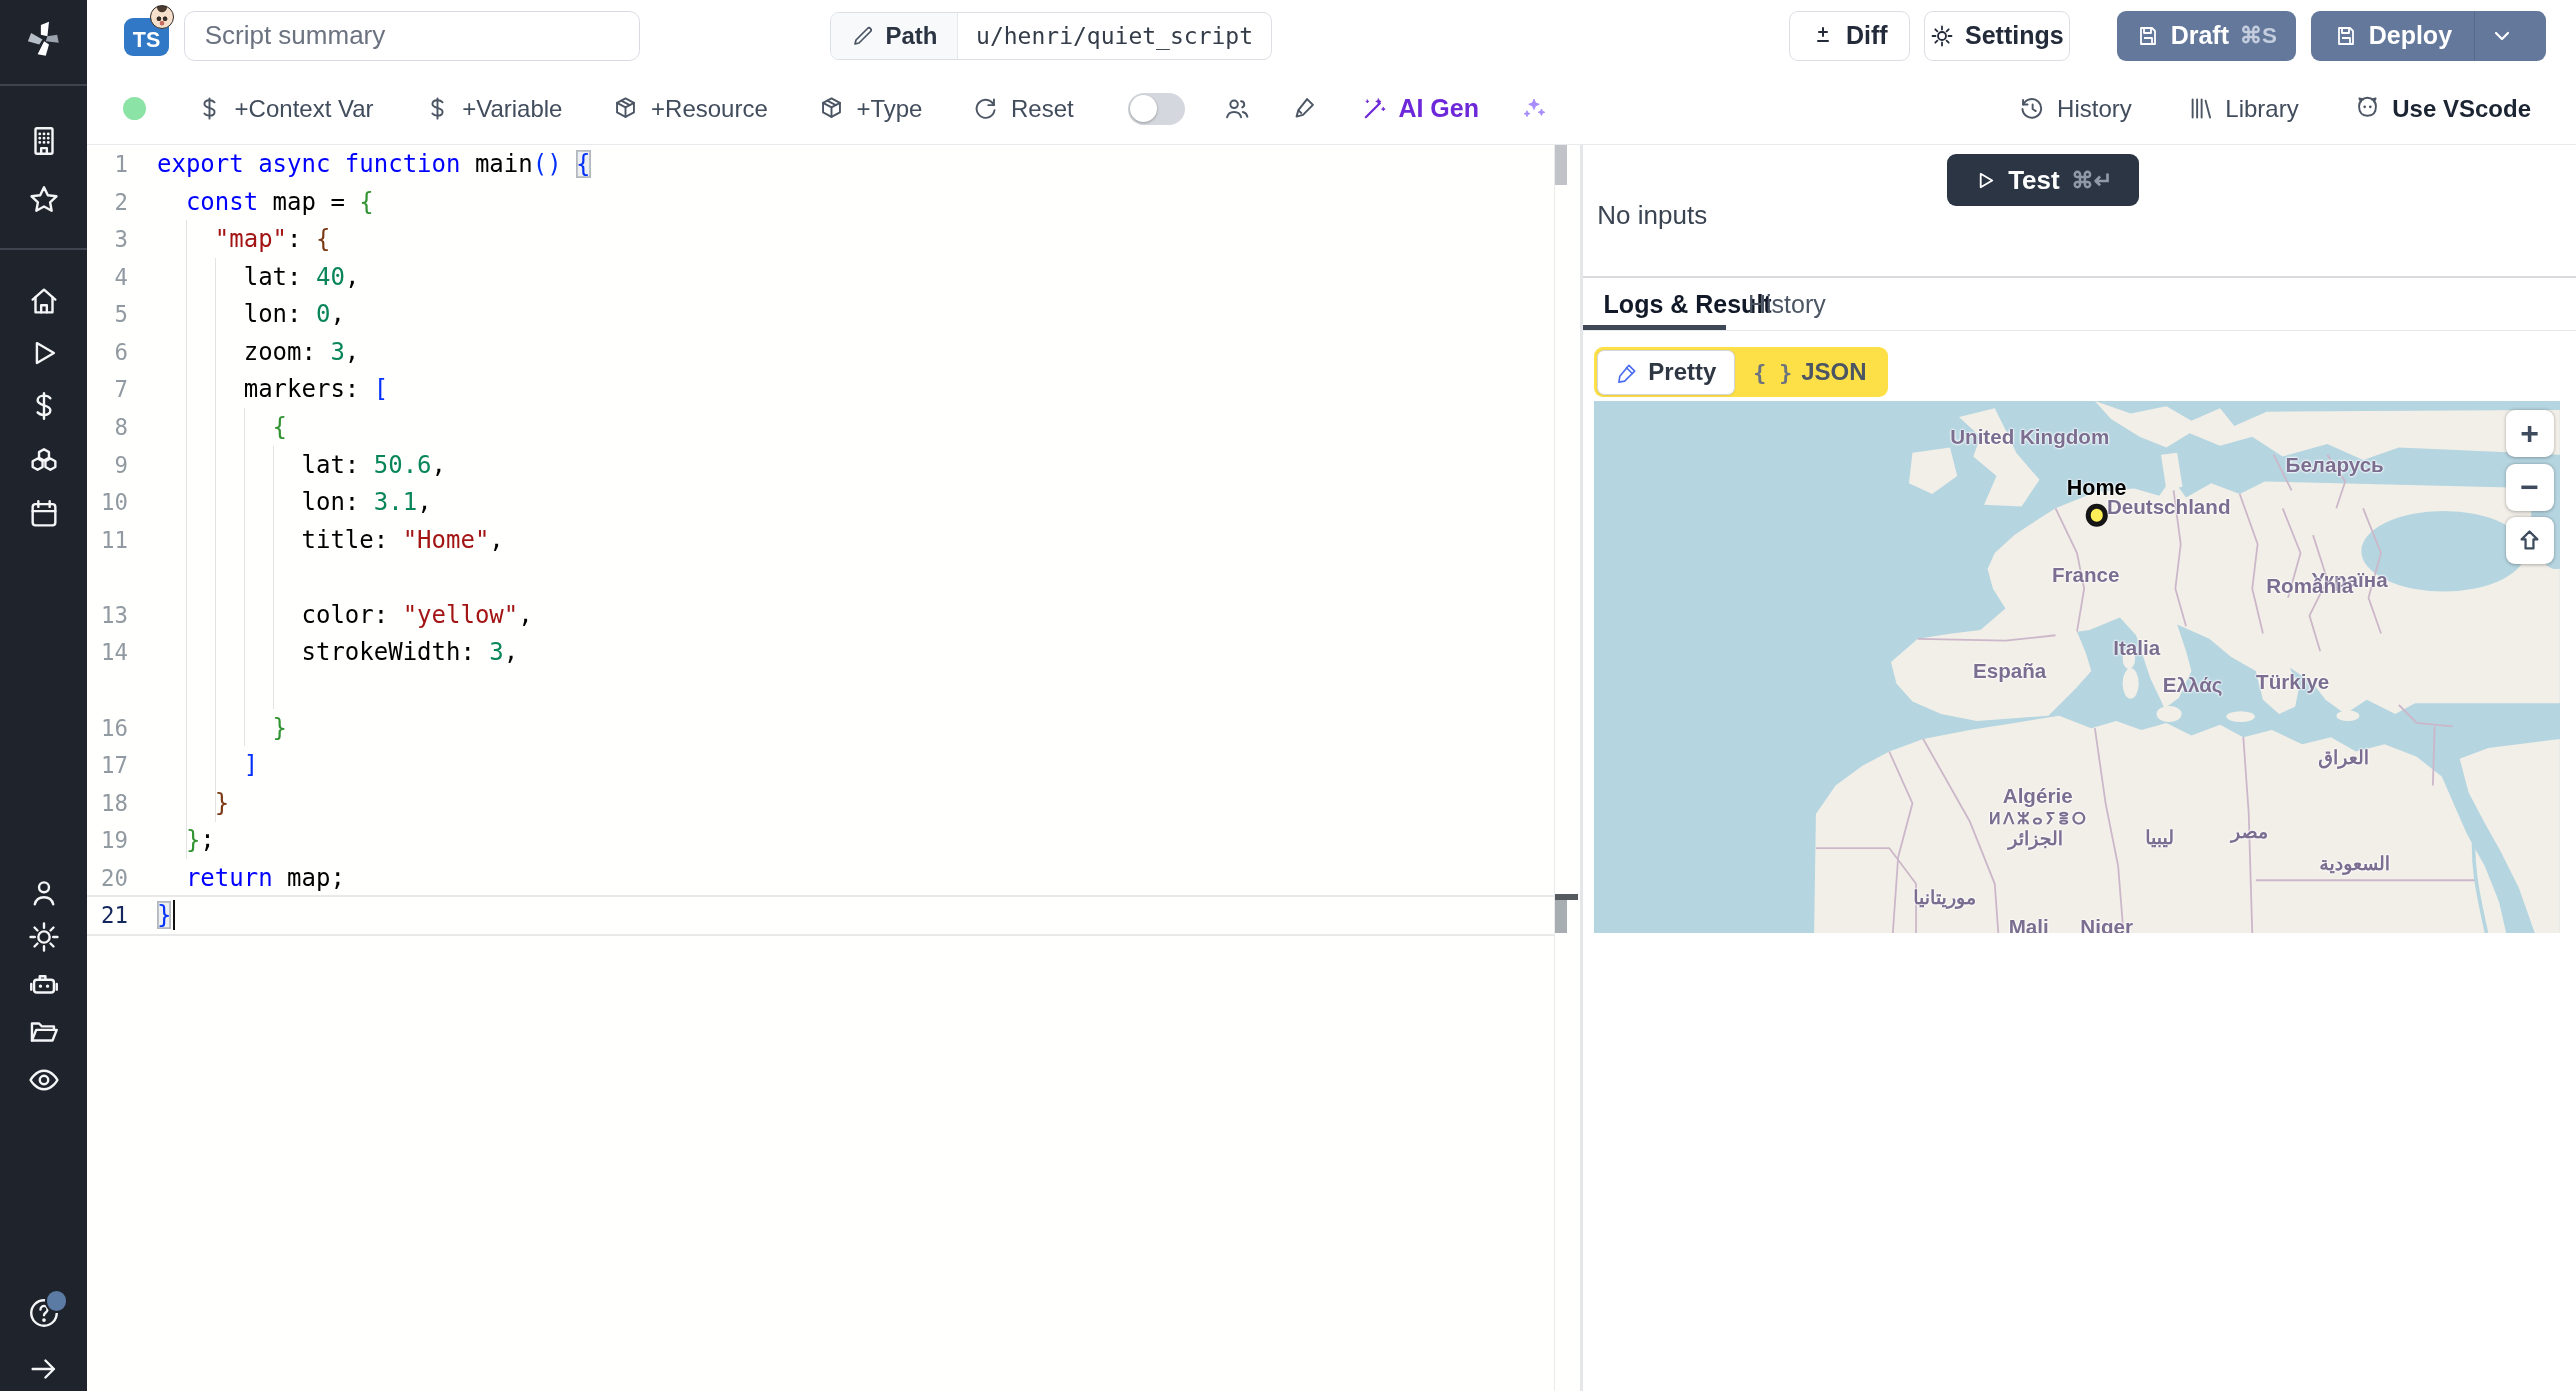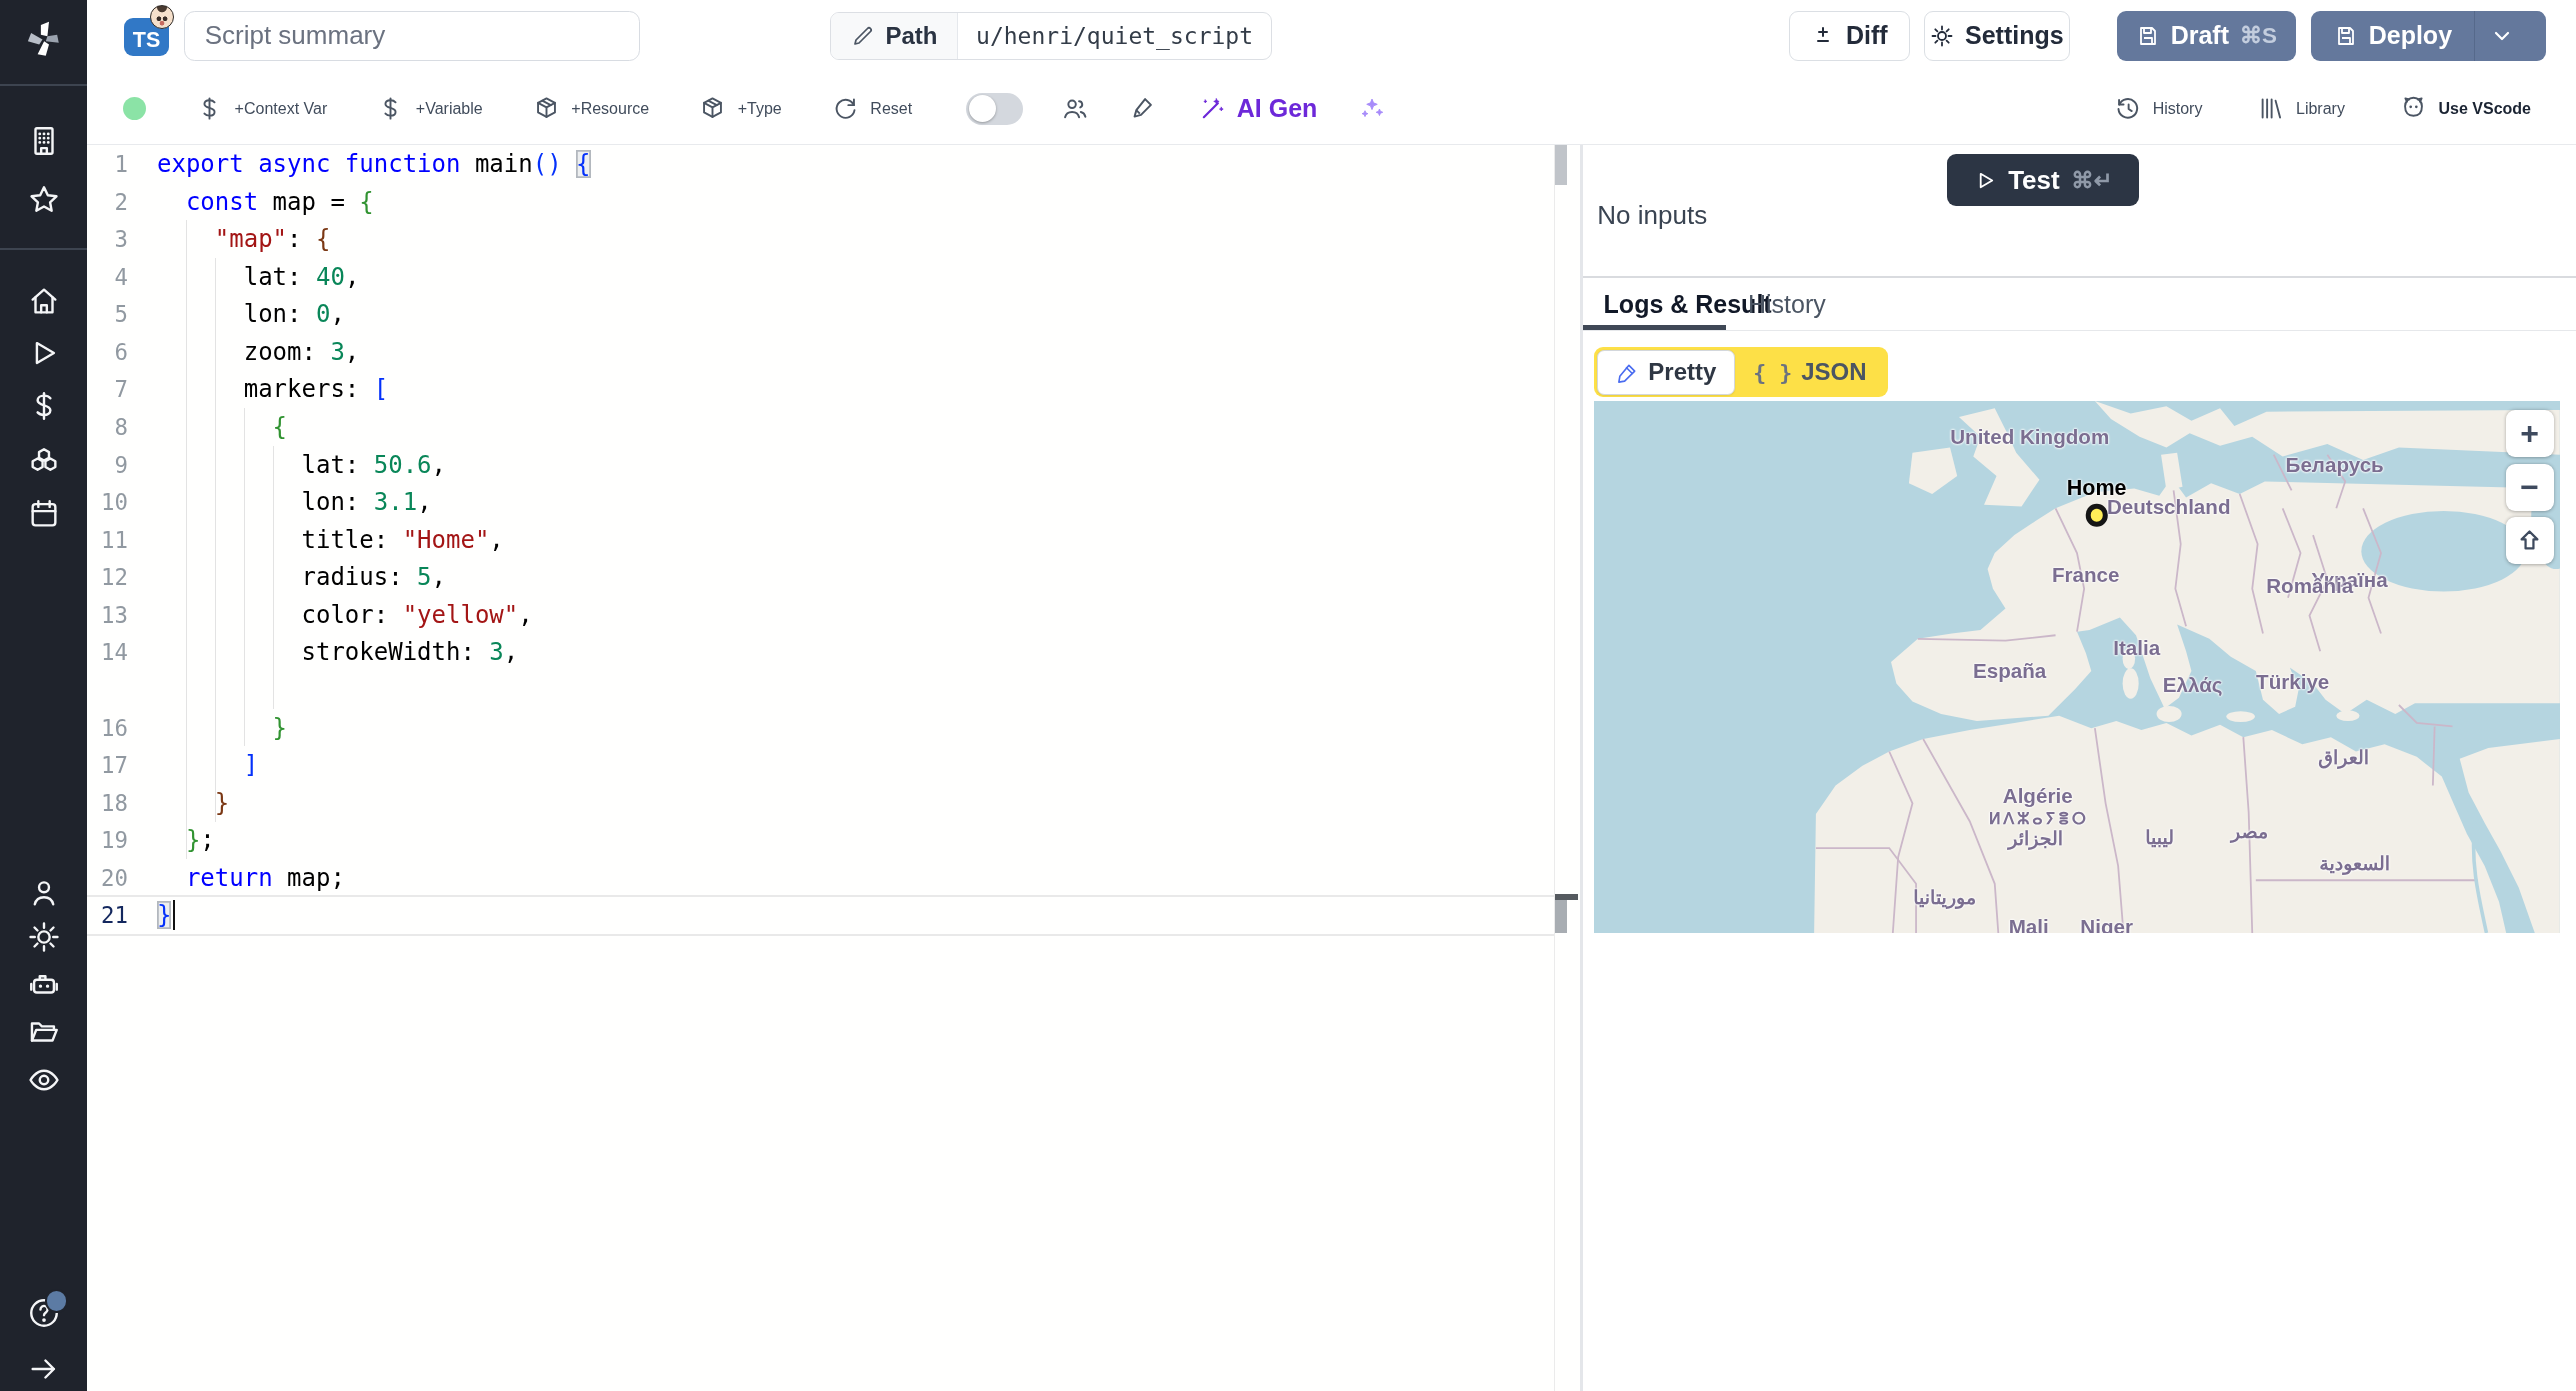--- a/index.html
+++ b/index.html
@@ -46,21 +46,21 @@
   .tb-white{background:#fff;border:1.8px solid #dbdfe4;color:#232b3a;}
   .tb-slate{background:#64789c;color:#fff;border:none;}
   .tb-btn svg{width:24px;height:24px;}
   .kbd-dim{color:#c3cdde;font-weight:600;font-size:22.4px;}
   .dep-div{width:1.8px;height:50px;background:#56698b;margin:0 0;}
 
   
   .toolbar{left:87px;top:73px;width:2489px;height:72px;background:#fff;border-bottom:1.8px solid #e8eaed;
         display:flex;align-items:center;box-sizing:border-box;}
   .status-dot{width:23px;height:23px;border-radius:50%;margin-left:36px;}
-  .tool-item{display:flex;align-items:center;gap:11.6px;margin-left:50px;color:#414c5c;font-size:16px;
+  .tool-item{display:flex;align-items:flex-start;gap:11.6px;margin-left:50px;color:#414c5c;font-size:24px;
         font-weight:500;cursor:pointer;white-space:nowrap;}
   .tool-item svg{width:27px;height:27px;color:#4b5563;}
   .toggle{width:57px;height:32px;border-radius:16px;background:#d4d8de;margin-left:54px;position:relative;cursor:pointer;}
   .toggle .knob{position:absolute;left:2.7px;top:2.7px;width:27px;height:27px;border-radius:50%;background:#fff;
         box-shadow:0 0.9px 2.7px rgba(0,0,0,.3);}
   .icon-btn{margin-left:38px;color:#4b5563;cursor:pointer;}
   .icon-btn svg{width:28px;height:28px;}
   .ai-gen{display:flex;align-items:center;gap:10.7px;margin-left:43px;color:#6d28d9;font-size:25px;
         font-weight:600;cursor:pointer;}
   .ai-gen svg{width:28px;height:28px;}
@@ -458,24 +458,20 @@
         <div class="ln">9</div>
         <div class="ct"><span class="tk-p">          </span><span class="tk-i">lat</span><span class="tk-p">: </span><span class="tk-n">50.6</span><span class="tk-p">,</span></div>
       </div>
       <div class="code-line" style="top: 338px;">
         <div class="ln">10</div>
         <div class="ct"><span class="tk-p">          </span><span class="tk-i">lon</span><span class="tk-p">: </span><span class="tk-n">3.1</span><span class="tk-p">,</span></div>
       </div>
       <div class="code-line" style="top: 376px;">
         <div class="ln">11</div>
         <div class="ct"><span class="tk-p">          </span><span class="tk-i">title</span><span class="tk-p">: </span><span class="tk-s">"Home"</span><span class="tk-p">,</span></div>
-      </div>
-      <div class="code-line" style="top: 413px;">
-        <div class="ln">12</div>
-        <div class="ct"><span class="tk-p">          </span><span class="tk-i">radius</span><span class="tk-p">: </span><span class="tk-n">5</span><span class="tk-p">,</span></div>
       </div>
       <div class="code-line" style="top: 451px;">
         <div class="ln">13</div>
         <div class="ct"><span class="tk-p">          </span><span class="tk-i">color</span><span class="tk-p">: </span><span class="tk-s">"yellow"</span><span class="tk-p">,</span></div>
       </div>
       <div class="code-line" style="top: 488px;">
         <div class="ln">14</div>
         <div class="ct"><span class="tk-p">          </span><span class="tk-i">strokeWidth</span><span class="tk-p">: </span><span class="tk-n">3</span><span class="tk-p">,</span></div>
       </div>
       <div class="code-line" style="top: 564px;">

